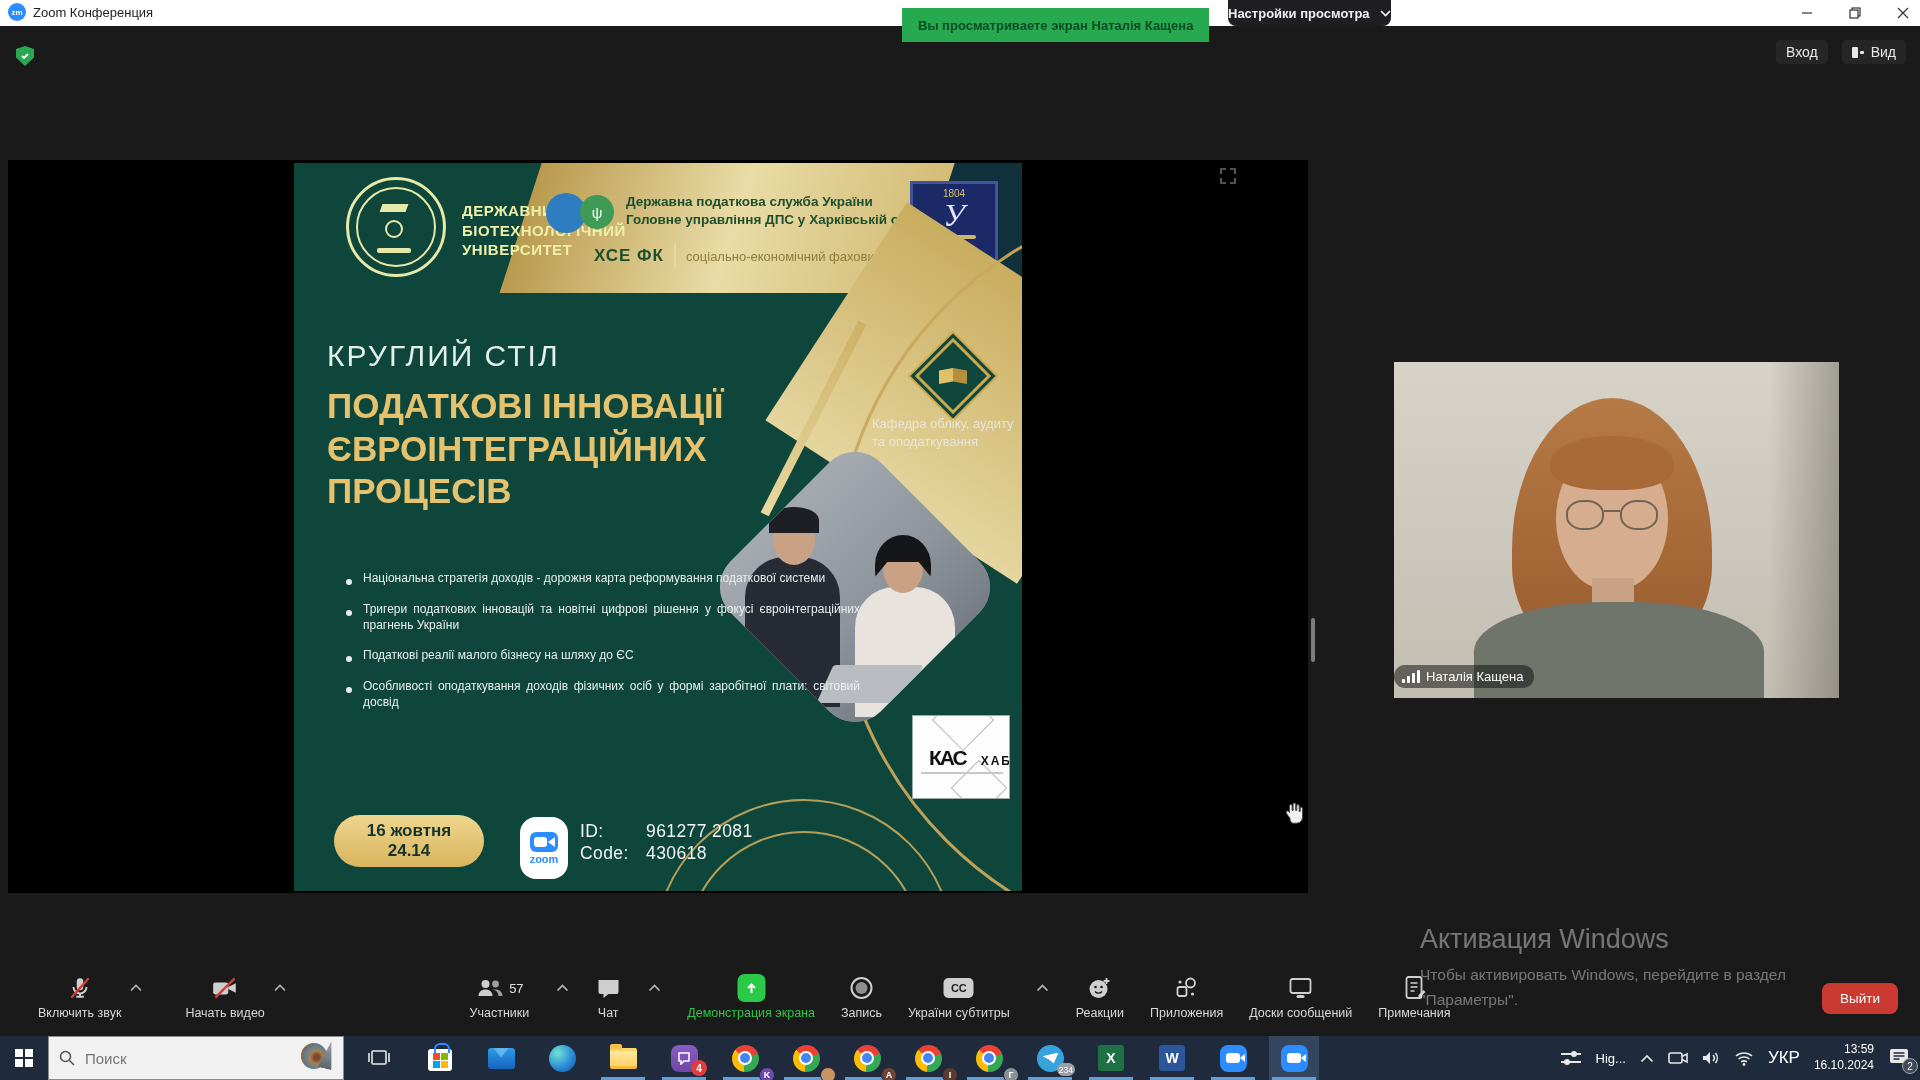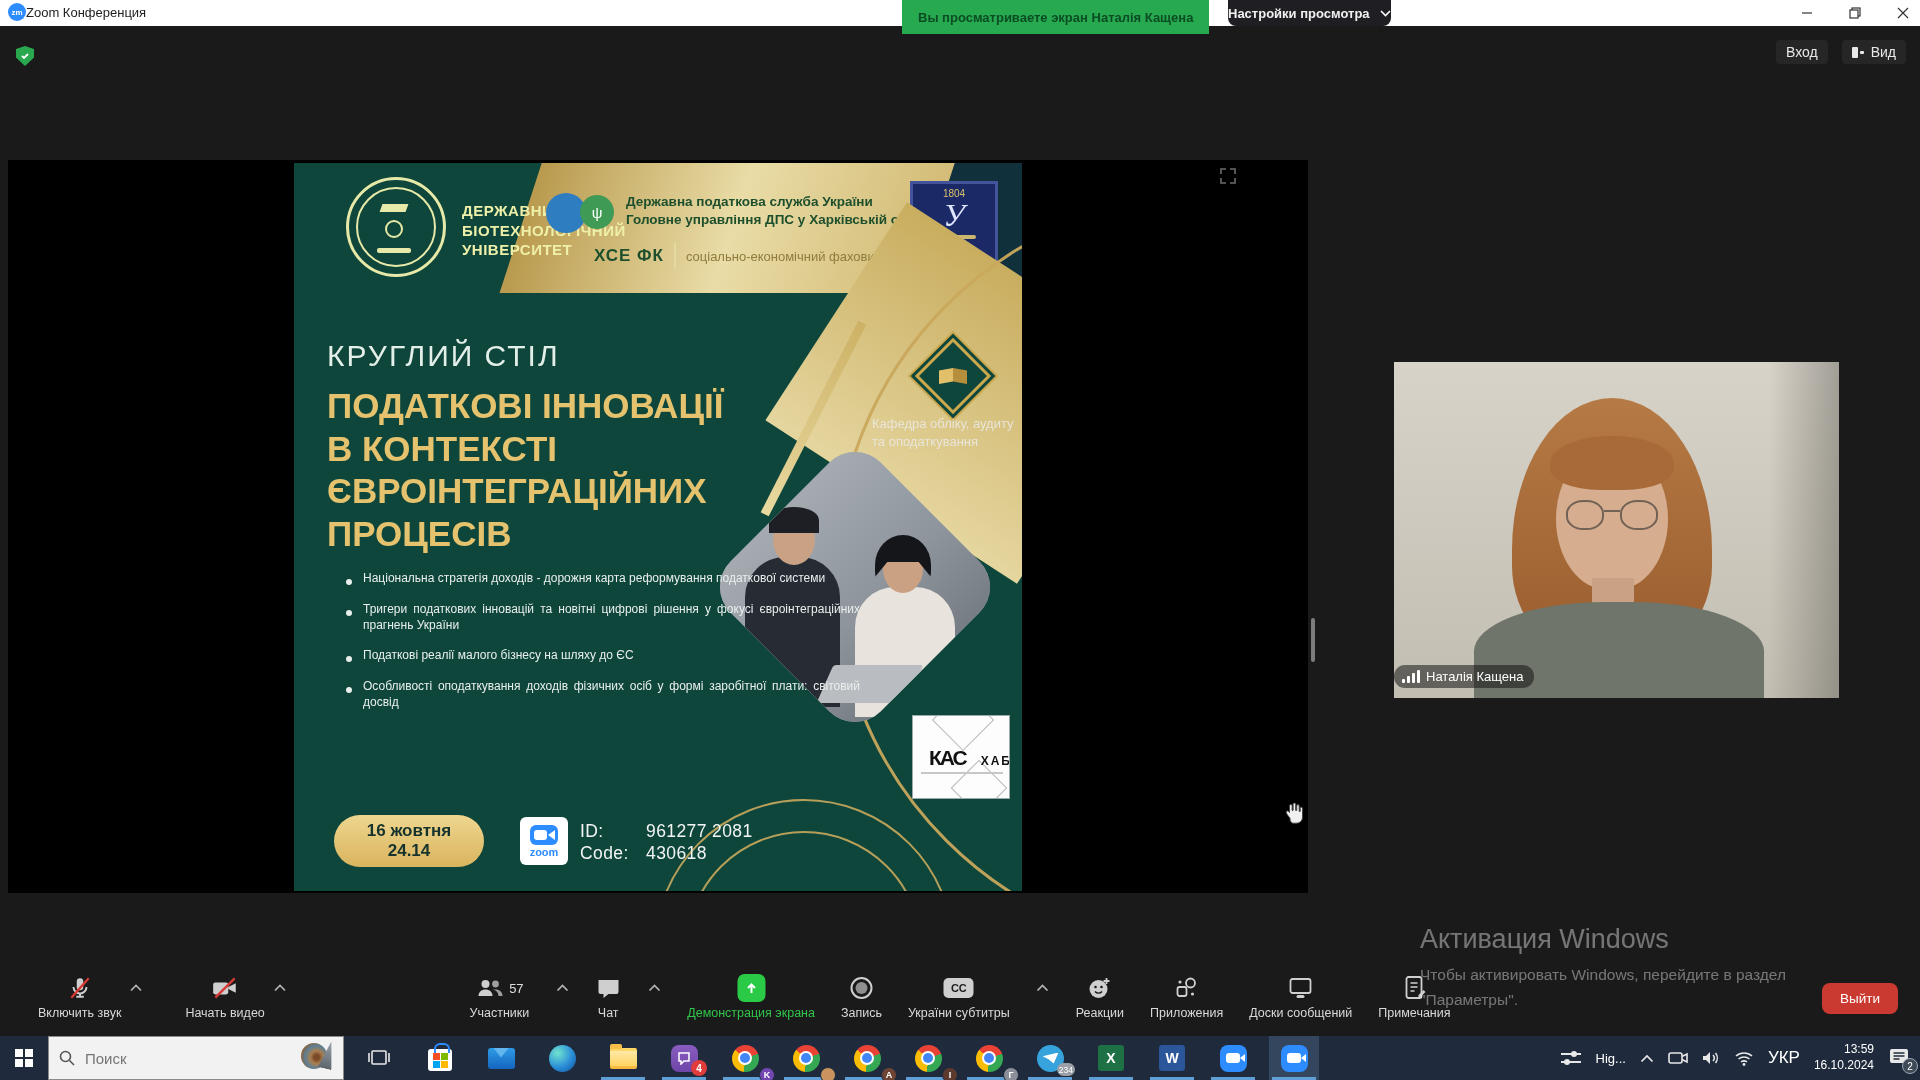--- a/index.html
+++ b/index.html
@@ -2,24 +2,24 @@
 <html><head>
 <meta charset="utf-8">
 <style>
   * { margin:0; padding:0; box-sizing:border-box; }
   html,body { background:#000; }
   body { font-family:"Liberation Sans", sans-serif; }
   .screen { position:relative; width:1920px; height:1080px; overflow:hidden; background:#191919; }
 
   
   .titlebar { position:absolute; top:0; left:0; width:100%; height:26px; background:#fff; z-index:40; }
-  .tb-left { position:absolute; left:8px; top:3px; display:flex; align-items:center; }
+  .tb-left { position:absolute; left:8px; top:3px; display:flex; align-items:center; gap:7px; }
   .zm-ico { width:18px; height:18px; border-radius:50%; background:#2d8cff; color:#fff; font-size:8px; font-weight:bold; display:flex; align-items:center; justify-content:center; }
   .tb-title { font-size:13px; color:#222; }
-  .banner { position:absolute; left:902px; top:0; height:26px; background:#27a950; color:#0b4d23; font-size:13px; font-weight:bold; display:flex; align-items:center; padding:17px 16px; }
+  .banner { position:absolute; left:902px; top:8px; height:26px; background:#27a950; color:#0b4d23; font-size:13px; font-weight:bold; display:flex; align-items:center; padding:17px 16px; }
   .view-settings { position:absolute; left:1228px; top:0; height:26px; background:#1f1f23; color:#f0f0f0; font-size:13px; font-weight:bold; display:flex; align-items:center; gap:10px; padding:0 0; border-radius:0 0 8px 8px; cursor:pointer; }
   .win-controls { position:absolute; right:10px; top:0; height:26px; display:flex; align-items:center; gap:34px; }
   .wc { width:14px; height:14px; display:flex; align-items:center; justify-content:center; color:#333; }
 
   
   .meeting { position:absolute; top:26px; left:0; width:1920px; height:1010px; background:#1a1a1a; }
   .shield { position:absolute; left:16px; top:20px; width:18px; height:20px; background:#2aa84f; clip-path:polygon(50% 0,100% 15%,100% 58%,50% 100%,0 58%,0 15%); display:flex; align-items:center; justify-content:center; }
   .enc-right { position:absolute; right:14px; top:14px; display:flex; gap:14px; align-items:center; }
   .encbtn { color:#e8e8e8; font-size:14px; background:#262626; border-radius:4px; padding:4px 10px; display:flex; align-items:center; gap:6px; cursor:pointer; }
 
@@ -74,21 +74,21 @@
   .photo .p2head { position:absolute; left:178px; top:108px; width:40px; height:48px; background:#caa183; border-radius:50%; }
   .photo .p2hair { position:absolute; left:170px; top:98px; width:56px; height:60px; background:#15161a; border-radius:50% 50% 40% 40%; clip-path:polygon(0 0,100% 0,100% 70%,78% 45%,22% 45%,0 70%); }
   .photo .laptop { position:absolute; left:120px; top:228px; width:90px; height:38px; background:#b9bcc0; transform:skewX(-24deg); border-radius:3px; }
 
   .bullets { position:absolute; left:52px; top:408px; width:514px; color:#e9efed; font-size:12px; line-height:1.32; }
   .bullet { display:flex; gap:11px; margin-bottom:15px; }
   .bullet .dot { width:6px; height:6px; border-radius:50%; background:#e9efed; margin-top:8px; flex:none; }
   .bullet .btxt { text-align:justify; }
 
   .datepill { position:absolute; left:40px; top:652px; width:150px; height:52px; border-radius:26px; background:linear-gradient(#eed68f,#d9b45e); color:#15332c; font-weight:800; font-size:17px; display:flex; flex-direction:column; align-items:center; justify-content:center; line-height:1.2; }
-  .zbadge { position:absolute; left:226px; top:654px; width:48px; height:48px; background:#fff; border-radius:6px; display:flex; flex-direction:column; align-items:center; justify-content:center; gap:1px; }
+  .zbadge { position:absolute; left:226px; top:654px; width:48px; height:62px; background:#fff; border-radius:16px; display:flex; flex-direction:column; align-items:center; justify-content:center; gap:1px; }
   .zbadge .cam { width:28px; height:20px; background:#2d8cff; border-radius:6px; position:relative; }
   .zbadge .cam::before { content:""; position:absolute; left:4px; top:5px; width:13px; height:10px; background:#fff; border-radius:3px; }
   .zbadge .cam::after { content:""; position:absolute; right:3px; top:5px; width:0; height:0; border-right:7px solid #fff; border-top:5px solid transparent; border-bottom:5px solid transparent; }
   .zbadge .zw { color:#2d8cff; font-size:11px; font-weight:bold; }
   .idblock { position:absolute; left:286px; top:658px; color:#f2f5f3; font-size:17.5px; line-height:1.25; letter-spacing:.4px; }
   .idrow { display:flex; gap:14px; }
   .idrow .lbl { width:52px; }
 
   .kasbox { position:absolute; left:618px; top:552px; width:98px; height:84px; background:#fdfdfd; border:1px solid #9aa; overflow:hidden; }
   .kas-d1,.kas-d2 { position:absolute; border:1px solid #b9b9b9; transform:rotate(45deg); }
@@ -292,21 +292,20 @@
 
         <div class="goldwedge"></div>
         <div class="goldstripe"></div>
         <div class="curve"></div>
         <div class="arc1"></div>
         <div class="arc2"></div>
 
         <div class="event-type">КРУГЛИЙ СТІЛ</div>
         <div class="ptitle">
           <div>ПОДАТКОВІ ІННОВАЦІЇ</div>
-          <div>В КОНТЕКСТІ</div>
           <div>ЄВРОІНТЕГРАЦІЙНИХ</div>
           <div>ПРОЦЕСІВ</div>
         </div>
 
         <div class="dept-emblem">
             <div class="book"></div>
           </div>
         <div class="dept-text">
           <div>Кафедра обліку, аудиту</div>
           <div>та оподаткування</div>

